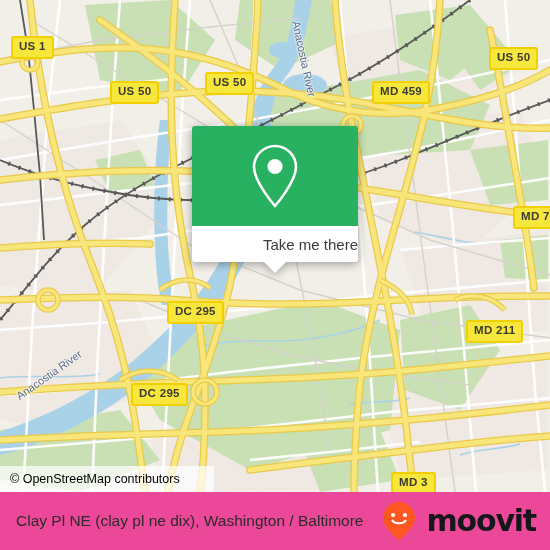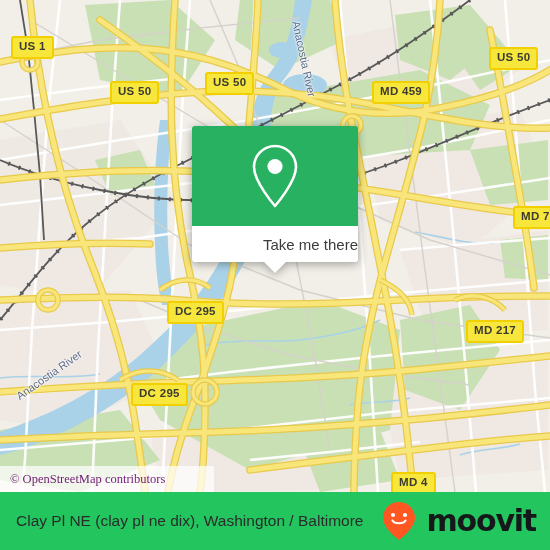--- a/index.html
+++ b/index.html
@@ -105,32 +105,32 @@
     height: 26px;
     width: 214px;
     background: rgba(255,255,255,0.72);
     display: flex;
     align-items: center;
     padding-left: 10px;
     box-sizing: border-box;
   }
   #attribution-text {
     font-size: 12.5px;
-    color: #701a75;
-    font-family: Liberation Serif, serif;
+    color: #000000;
+    font-family: Liberation Sans, sans-serif;
   }
 
   
   #bottombar {
     position: absolute;
     left: 0;
     top: 492px;
     width: 550px;
     height: 58px;
-    background: #22c55e;
+    background: #ec4899;
     display: flex;
     align-items: center;
     justify-content: space-between;
     padding: 0 14px 0 16px;
     box-sizing: border-box;
   }
   #place-title {
     font-size: 15.5px;
     color: #2b2b2b;
     font-family: "Liberation Sans", sans-serif;
@@ -335,22 +335,22 @@
 
     <div id="shields">
         <div class="shield" style="left: 11px; top: 36px;">US 1</div>
         <div class="shield" style="left: 110px; top: 81px;">US 50</div>
         <div class="shield" style="left: 205px; top: 72px;">US 50</div>
         <div class="shield" style="left: 489px; top: 47px;">US 50</div>
         <div class="shield" style="left: 372px; top: 81px;">MD 459</div>
         <div class="shield" style="left: 513px; top: 206px;">MD 70</div>
         <div class="shield" style="left: 167px; top: 301px;">DC 295</div>
         <div class="shield" style="left: 131px; top: 383px;">DC 295</div>
-        <div class="shield" style="left: 466px; top: 320px;">MD 217</div>
-        <div class="shield" style="left: 391px; top: 472px;">MD 4</div>
+        <div class="shield" style="left: 466px; top: 320px;">MD 211</div>
+        <div class="shield" style="left: 391px; top: 472px;">MD 3</div>
       </div>
 
     <div id="water-labels">
         <div class="water-label" style="left: 302px; top: 20px; transform: rotate(78deg); transform-origin: left top;">Anacostia River</div>
         <div class="water-label" style="left: 14px; top: 392px; transform: rotate(-35deg); transform-origin: left top;">Anacostia River</div>
       </div>
 
     <div id="popup">
       <div id="popup-header">
         <svg width="54" height="68" viewBox="0 0 54 68">

